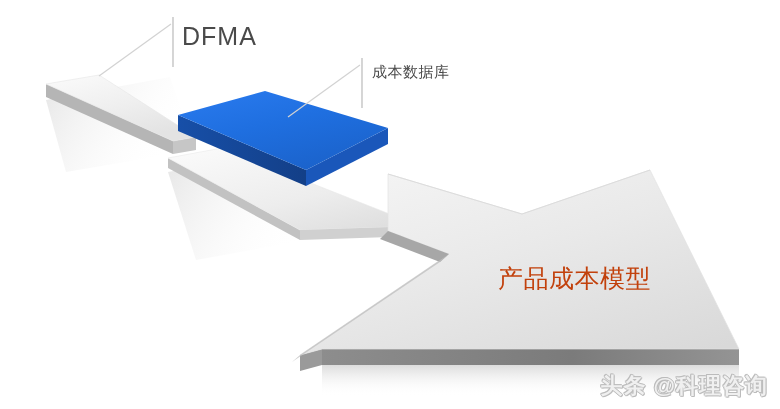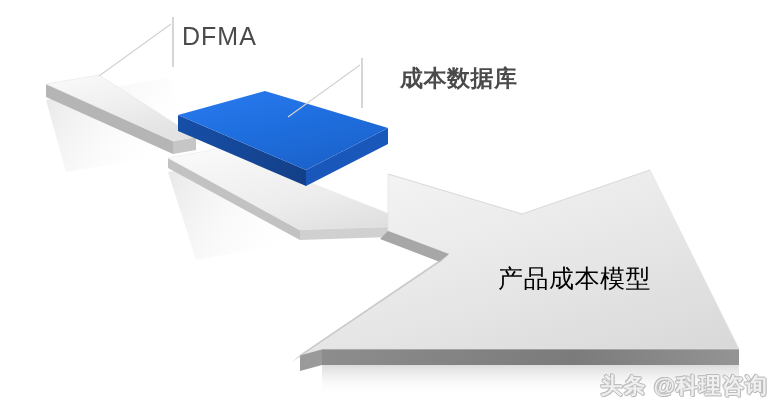--- a/index.html
+++ b/index.html
@@ -33,30 +33,29 @@
   #label-dfma {
     left: 182px;
     top: 22px;
     font-size: 25px;
     font-weight: 400;
     letter-spacing: 1px;
   }
   #label-costdb {
     left: 372px;
     top: 63px;
-    font-size: 23px;
-    font-weight: 700;
-    margin-left: 28px;
+    font-size: 15px;
+    font-weight: 400;
   }
   #label-model {
     left: 498px;
     top: 262px;
     font-size: 25px;
     font-weight: 400;
-    color: #000000;
+    color: #c2410c;
   }
   #watermark {
     position: absolute;
     right: 12px;
     bottom: 8px;
     font-size: 22px;
     color: #f0f0f0;
     text-shadow:
        1px 0 0 #b9b9b9, -1px 0 0 #b9b9b9,
        0 1px 0 #b9b9b9, 0 -1px 0 #b9b9b9,

